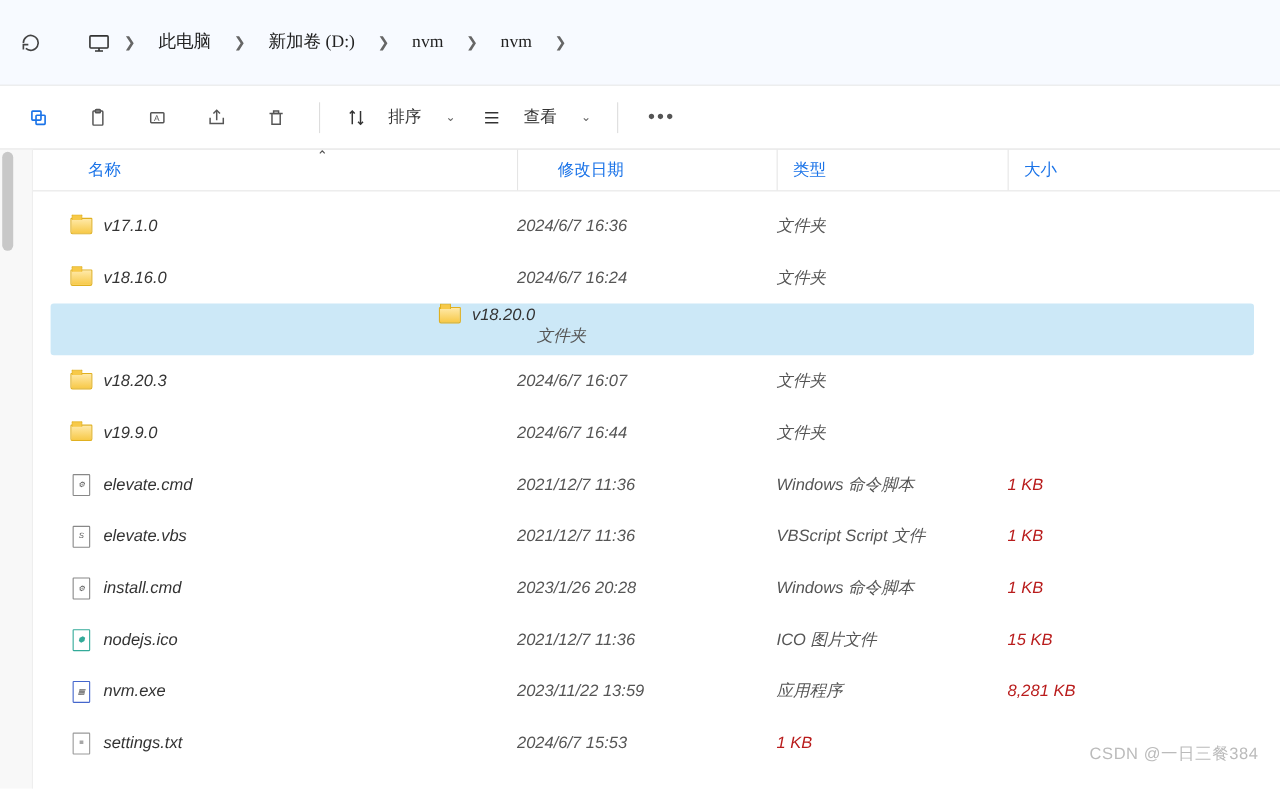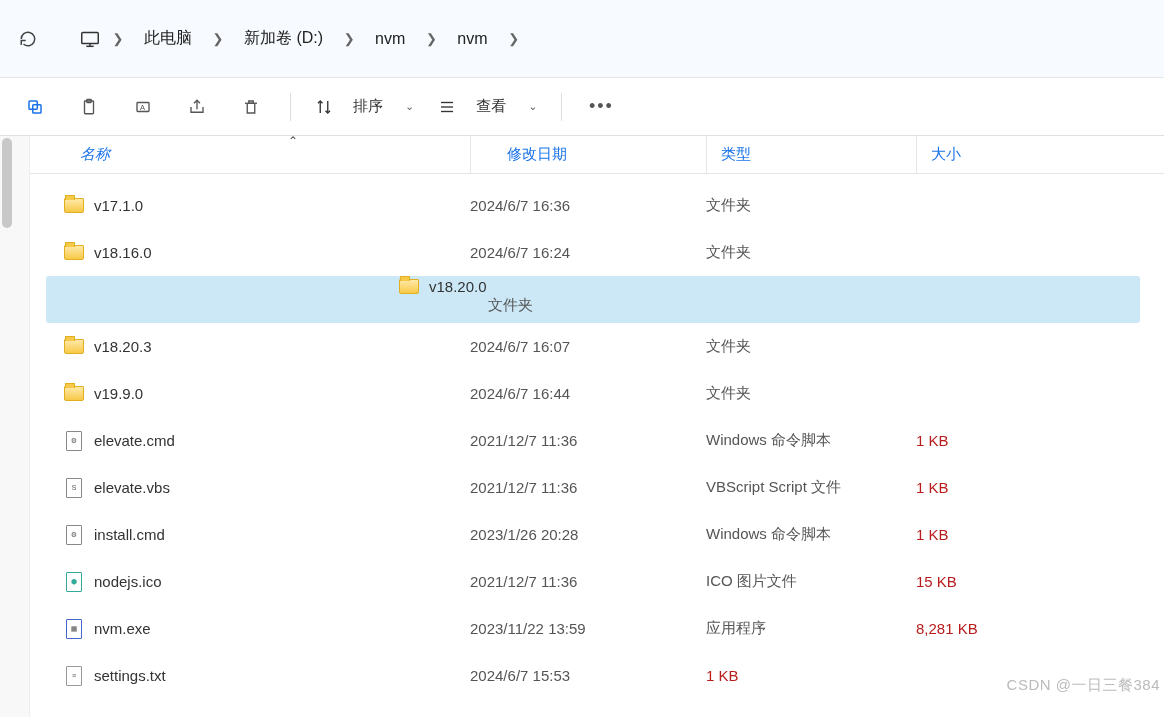--- a/index.html
+++ b/index.html
@@ -43,20 +43,21 @@
       width: 28px;
       display: flex; align-items: center; justify-content: center;
       color: #666;
       font-size: 13px;
     }
     .bc-item {
       padding: 6px 10px;
       cursor: pointer;
       color: #222;
       font-size: 16px;
+      font-family: Liberation Serif, serif;
     }
     .toolbar {
       height: 58px;
       border-bottom: 1px solid #e0e0e0;
       display: flex;
       align-items: center;
       padding: 0 10px;
       gap: 4px;
       background: #fff;
     }
@@ -114,37 +115,38 @@
       color: #1a73e8;
       font-size: 15px;
       position: relative;
     }
     .col {
       padding: 0 14px;
       display: flex;
       align-items: center;
       border-right: 1px solid transparent;
     }
-    .col-name { width: 440px; padding-left: 50px; font-style: italic;}
+    .col-name { width: 440px; padding-left: 50px;}
     .col-date { width: 236px; border-left: 1px solid #e5e5e5; padding-left: 36px;}
     .col-type { width: 210px; border-left: 1px solid #e5e5e5;}
     .col-size { width: 130px; border-left: 1px solid #e5e5e5;}
     .sort-arrow {
       position: absolute;
       left: 258px;
       top: -2px;
       font-size: 12px;
       color: #555;
     }
     .file-list {
       flex: 1;
       overflow: auto;
       padding-top: 8px;
       padding-left: 16px;
       padding-right: 24px;
+      font-style: italic;
     }
     .file-row {
       display: flex;
       height: 47px;
       align-items: center;
       border-radius: 3px;
       cursor: pointer;
       color: #333;
       font-size: 15px;
     }
@@ -185,21 +187,21 @@
       border-radius: 1px;
       position: relative;
       font-size: 7px;
       display: flex;
       align-items: center;
       justify-content: center;
       color: #555;
     }
     .watermark {
       position: absolute;
-      right: 4px;
+      right: 20px;
       bottom: 22px;
       color: #bbb;
       font-size: 15px;
       letter-spacing: 0.5px;
     }
   </style>
 </head>
 <body>
 
 <div class="address-bar-area">

